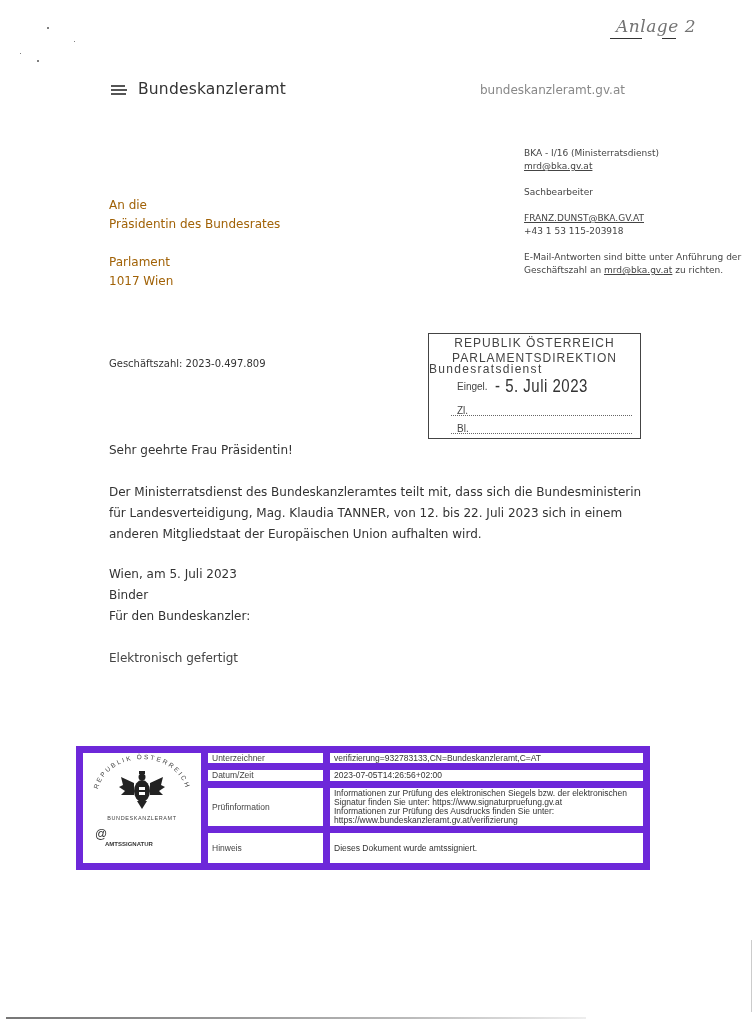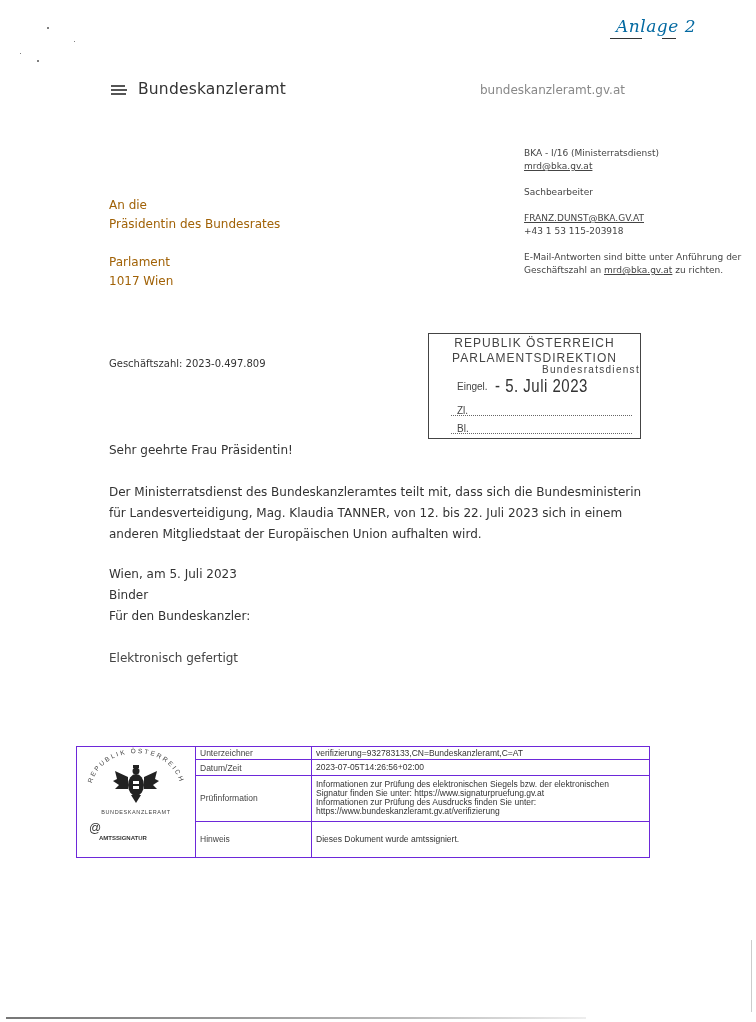--- a/index.html
+++ b/index.html
@@ -1,45 +1,45 @@
 <!DOCTYPE html>
 <html><head>
   <meta charset="utf-8">
   <style>
     html, body { margin:0; padding:0; }
     body { width:756px; height:1022px; background:#ffffff; position:relative; overflow:hidden;
       font-family:"DejaVu Sans", sans-serif; color:#2b2b2b; }
     .abs { position:absolute; }
     .speck { position:absolute; width:2px; height:2px; background:#555; border-radius:1px; }
-    .handwritten { left:616px; top:16px; font-family:"DejaVu Serif", serif; font-style:italic; font-size:17px; color:#0369a1; letter-spacing:0.5px; }
+    .handwritten { left:616px; top:16px; font-family:"DejaVu Serif", serif; font-style:italic; font-size:17px; color:#737373; letter-spacing:0.5px; }
     .hw-underline1 { left:610px; top:38px; width:32px; height:1px; background:#333; }
     .hw-underline2 { left:662px; top:38px; width:14px; height:1px; background:#333; }
     .logo { left:111px; top:80px; display:flex; align-items:center; }
     .logo-mark { width:16px; height:11px; position:relative; margin-right:11px; }
     .logo-mark i { position:absolute; left:0; height:2px; background:#555; }
     .logo-name { font-family:"DejaVu Sans", sans-serif; font-size:15.5px; color:#333; letter-spacing:0.2px; }
     .site { left:480px; top:83px; font-size:12px; color:#888; }
     .sender { left:480px; top:147px; font-size:9px; line-height:13px; color:#444; width:240px;margin-left:44px; }
     .sender .u { text-decoration:underline; }
     .sender b { font-weight:bold; color:#333; }
     .gap { height:13px; }
     .addr { left:109px; top:196px; font-size:12px; line-height:19px; color:#a16207; }
     .gz { left:109px; top:358px; font-size:10px; color:#333; }
     .stamp { left:428px; top:333px; width:211px; height:104px; border:1.5px solid #444; color:#444;
       font-family:"Liberation Sans", sans-serif; }
     .stamp .h1 { text-align:center; font-size:12px; letter-spacing:1px; line-height:11px; margin-top:4px; }
-    .stamp .h3 { text-align:right; font-size:10px; letter-spacing:1.3px; line-height:11px; }
+    .stamp .h3 { text-align:left; font-size:12px; letter-spacing:1.3px; line-height:11px; }
     .stamp .row { position:absolute; left:8px; font-size:10px;padding-left:20px; }
     .stamp .date { position:absolute; left:66px; top:43px; font-size:15px; letter-spacing:0.5px; transform:scaleY(1.25); color:#333; }
     .stamp .dots { position:absolute; left:22px; right:8px; border-bottom:1px dotted #666; height:1px; }
     .para { left:109px; font-size:12px; line-height:21px; color:#333; width:560px; }
     .small { left:109px; top:651px; font-size:12px; color:#444; }
     .sig { left:76px; top:746px; width:574px; height:112px; border:1px solid #aaa; border-collapse:collapse;
       font-family:"Liberation Sans", sans-serif; font-size:8.5px; color:#333; }
-    .sig td { border:1px solid #6d28d9; padding:0 4px; vertical-align:middle; }
+    .sig td { border:7px solid #6d28d9; padding:0 4px; vertical-align:middle; }
     .sig .logo-cell { width:118px; padding:0; position:relative; }
     .sig .label { width:107px; color:#444; }
     .sig .val { line-height:9px; }
     .seal { position:relative; width:118px; height:110px; }
     .seal svg { position:absolute; left:0; top:0; }
     .seal .bka { position:absolute; left:0; width:118px; top:62px; text-align:center; font-size:5.5px; letter-spacing:0.6px; color:#444; }
     .seal .at { position:absolute; left:12px; top:74px; font-size:12px; color:#333; }
     .seal .amt { position:absolute; left:22px; top:88px; font-size:6px; font-weight:bold; color:#333; }
     .bottom-bar { left:6px; top:1017px; width:580px; height:2px; background:linear-gradient(90deg,#777,#999 40%,#bbb 70%,#eee); }
     .right-edge { left:751px; top:940px; width:1px; height:72px; background:#ccc; }

